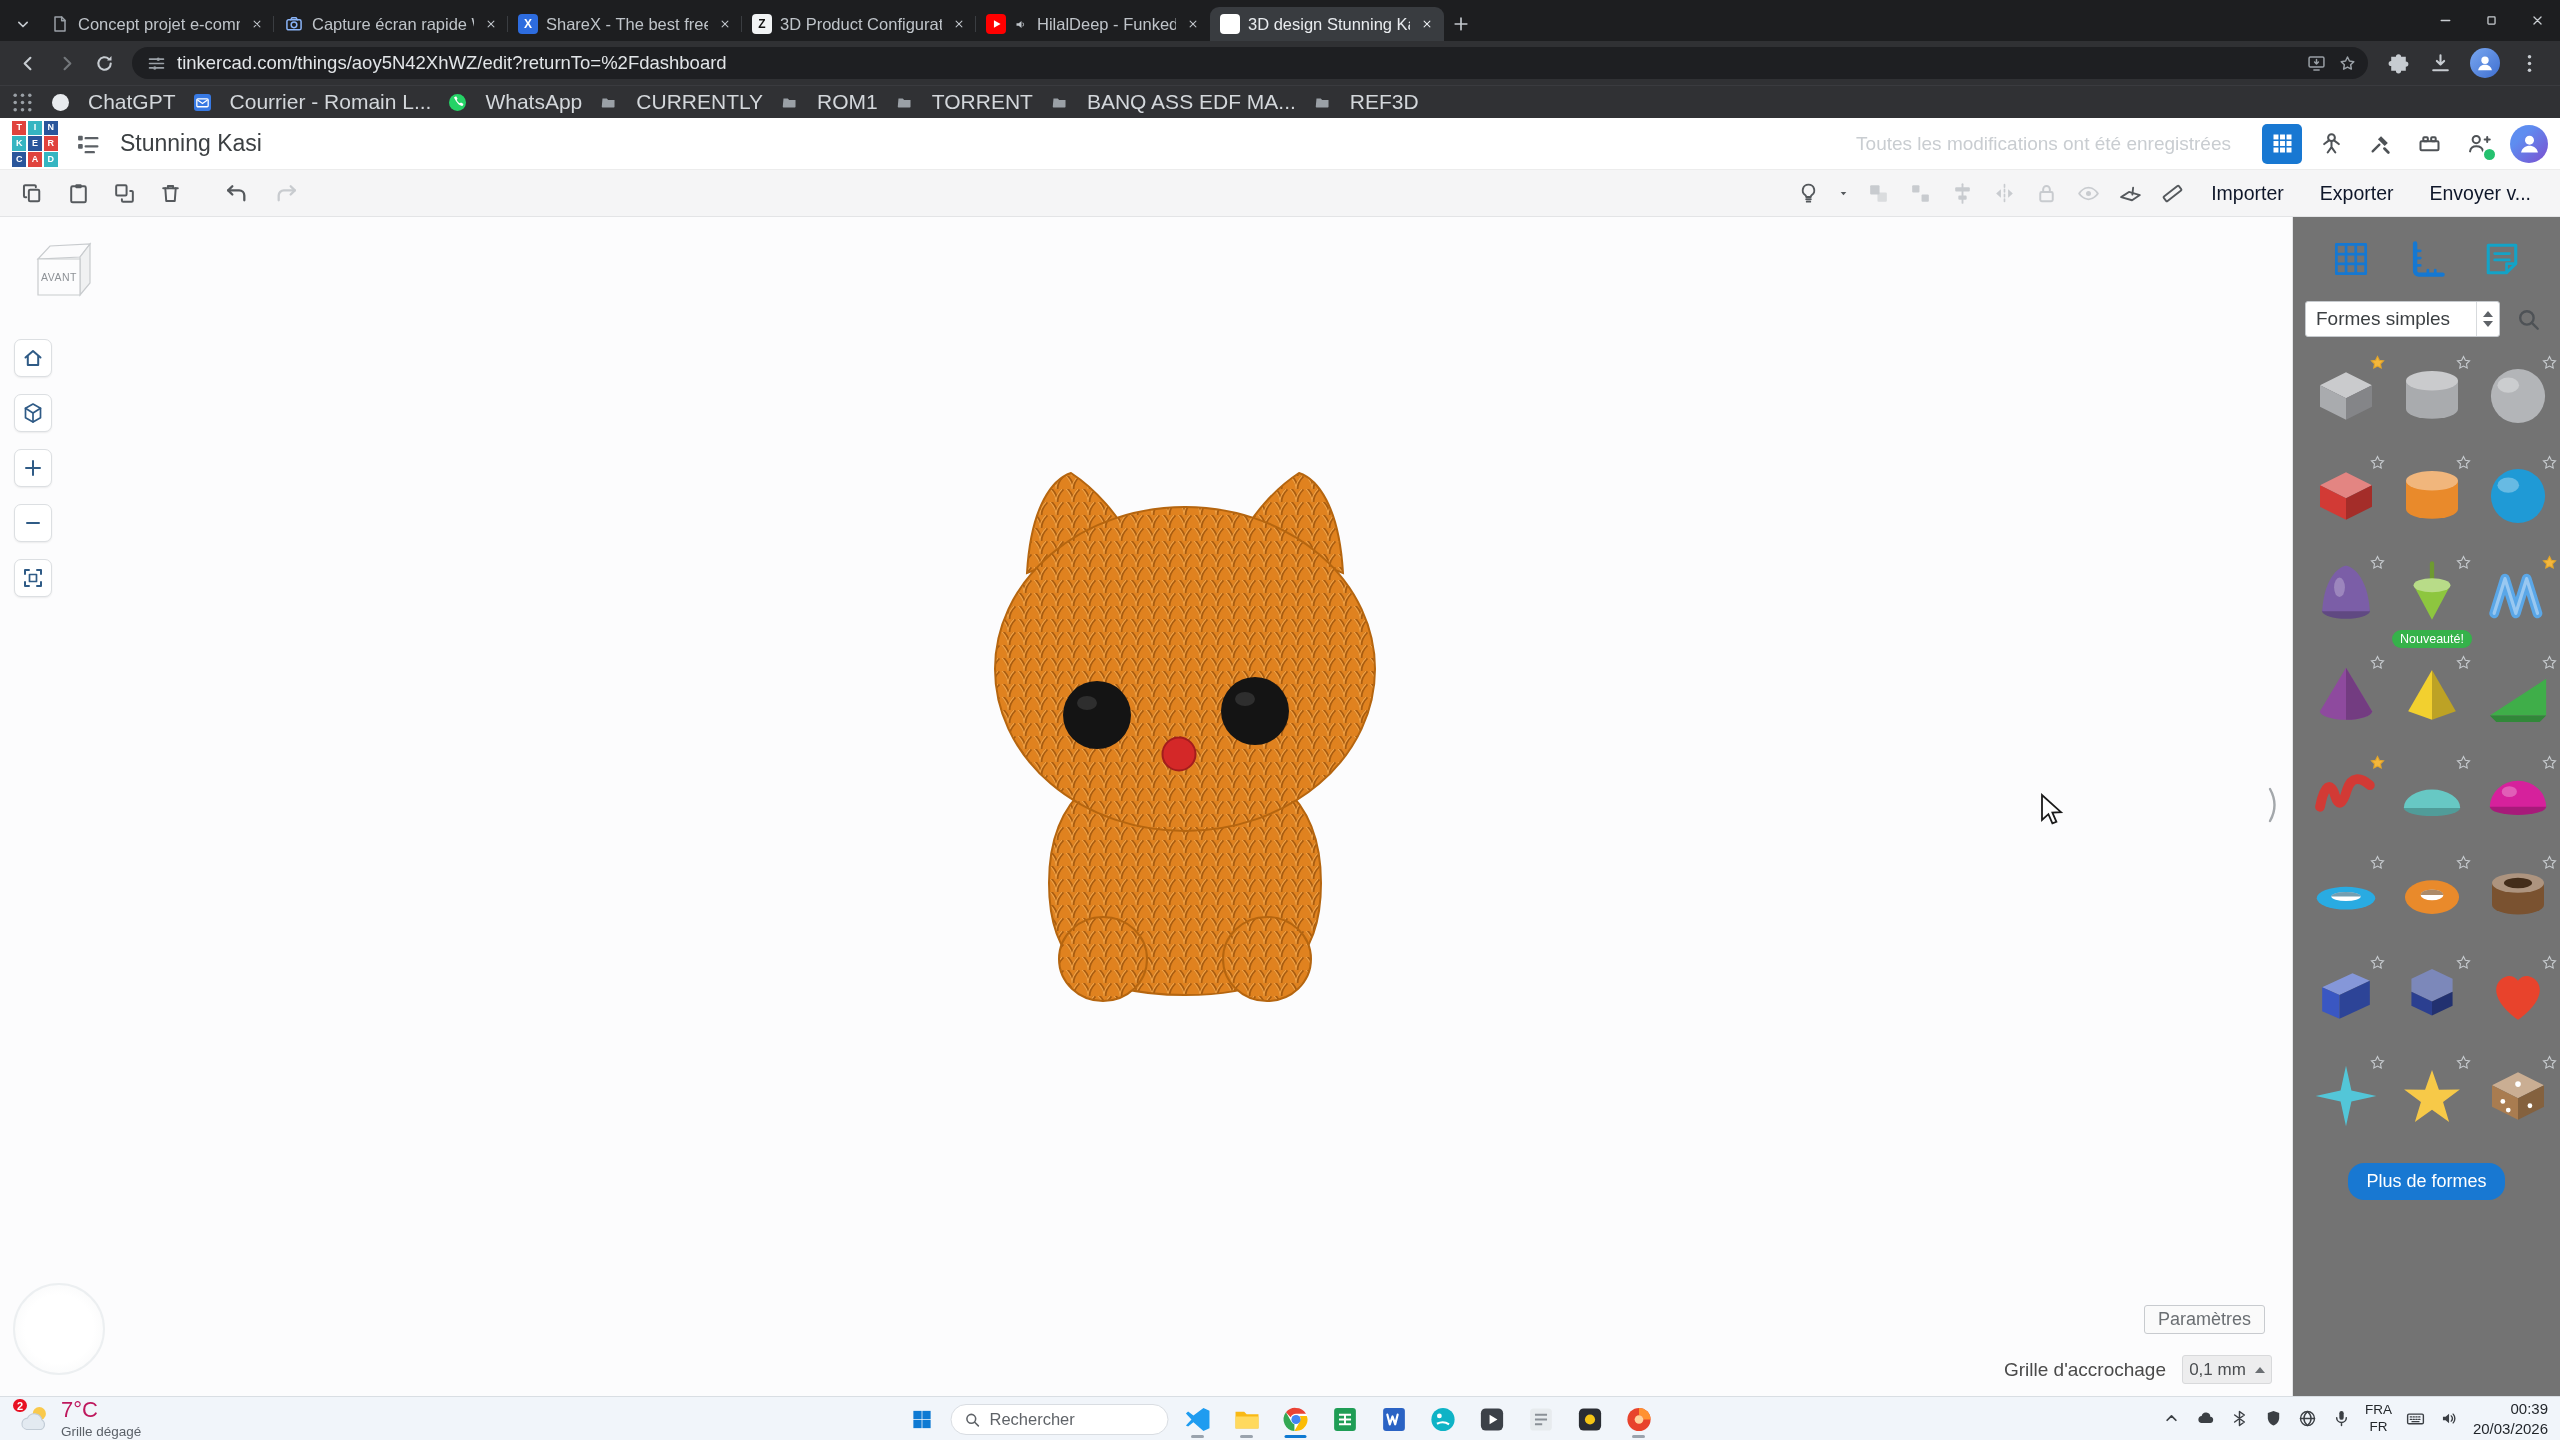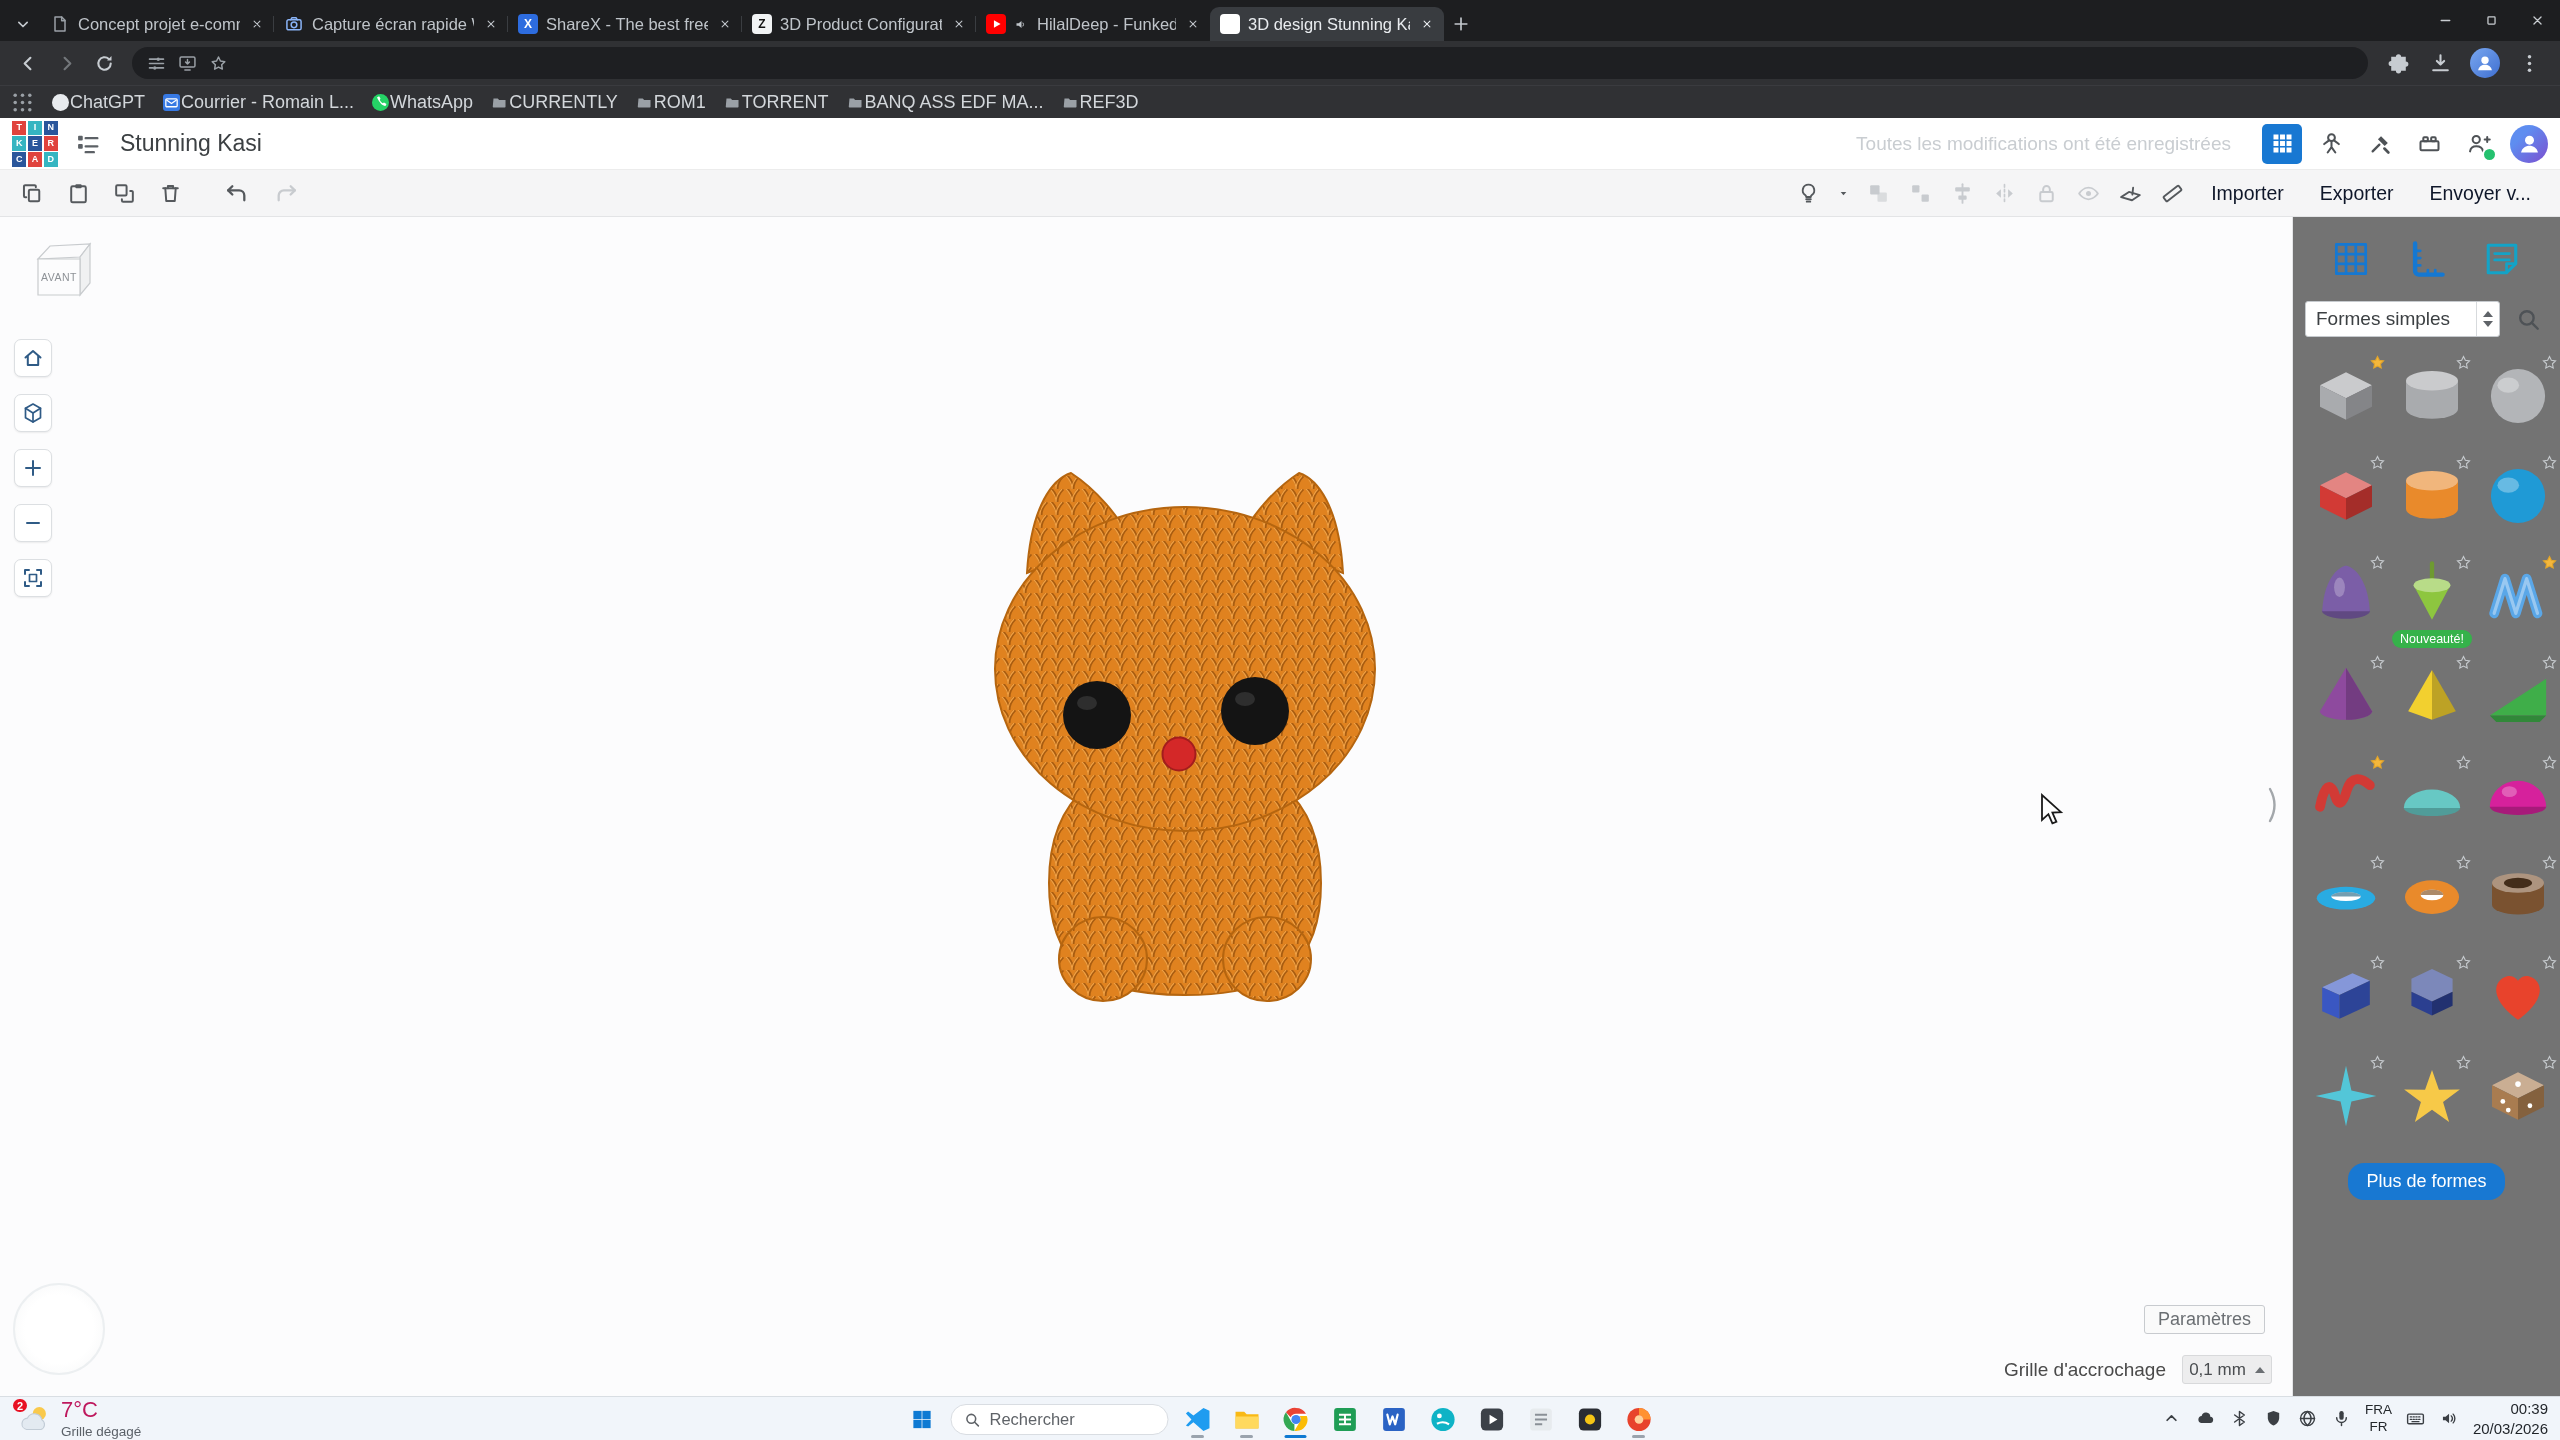--- a/index.html
+++ b/index.html
@@ -38,21 +38,21 @@
   #urlbar .u-ic{width:21px;height:21px;color:#9aa0a6;flex:none}
   #urltext{flex:1;color:#e2e5e8;font-size:18.5px;white-space:nowrap;overflow:hidden}
   #navright{display:flex;align-items:center;gap:17px;padding:0 8px;color:#c7ccd1}
   #navright .nr-ic{width:25px;height:25px}
   .avatar-sm{width:30px;height:30px;border-radius:50%;background:linear-gradient(135deg,#79a7f0,#3f6fd0);overflow:hidden;display:flex;align-items:center;justify-content:center}
   .avatar-sm .ic{width:22px;height:22px}
 
   
   #bookmarksbar{height:33px;background:#303134;border-top:1px solid #3a3b3f;display:flex;align-items:center;gap:4px;padding:0 10px}
   .apps-ic{width:25px;height:25px;color:#9aa0a6;margin-right:4px}
-  .bm{display:flex;align-items:center;gap:1px;color:#d3d7db;font-size:18px;padding:3px 9px;border-radius:6px;white-space:nowrap}
+  .bm{display:flex;align-items:center;gap:19px;color:#d3d7db;font-size:21px;padding:3px 9px;border-radius:6px;white-space:nowrap}
   .bm .bfv{width:17px;height:17px;border-radius:3px;flex:none;display:flex;align-items:center;justify-content:center}
   .bm .bfv svg{width:100%;height:100%}
 
   
   #tkheader{height:52px;background:#fff;border-bottom:1px solid #ececec;display:flex;align-items:center;padding:0 12px}
   #tklogo{width:46px;height:46px;display:grid;grid-template-columns:repeat(3,1fr);gap:1.5px;flex:none}
   #tklogo i{display:flex;align-items:center;justify-content:center;color:#fff;font:700 9px/1 "Liberation Sans",sans-serif;font-style:normal}
   #tklist{width:28px;height:28px;color:#5c6166;margin-left:16px}
   #tktitle{font-size:23px;color:#3c4043;margin-left:18px}
   #savestatus{margin-left:auto;color:#c9cdd1;font-size:19px;margin-right:22px}
@@ -296,20 +296,21 @@
         </span>
       </div>
     <div id="urlbar">
       <span class="u-ic ic">
           <svg viewBox="0 0 24 24" xmlns="http://www.w3.org/2000/svg">
             <path d="M4 7h8M16 7h4M4 17h4M12 17h8M4 12h16" stroke="currentColor" fill="none" stroke-linecap="round" stroke-linejoin="round" stroke-width="1.8"></path>
             <circle cx="14" cy="7" r="2" fill="currentColor"></circle>
             <circle cx="10" cy="17" r="2" fill="currentColor"></circle>
           </svg>
         </span>
+      <span id="urltext">tinkercad.com/things/aoy5N42XhWZ/edit?returnTo=%2Fdashboard</span>
       <span class="u-ic ic">
           <svg viewBox="0 0 24 24" xmlns="http://www.w3.org/2000/svg">
             <rect x="3.5" y="4.5" width="17" height="11.5" rx="1.5" stroke="currentColor" fill="none" stroke-linecap="round" stroke-linejoin="round" stroke-width="1.7"></rect>
             <path d="M12 7.5v5m0 0l-2.2-2.2M12 12.5l2.2-2.2" stroke="currentColor" fill="none" stroke-linecap="round" stroke-linejoin="round" stroke-width="1.7"></path>
             <path d="M9 19.5h6" stroke="currentColor" fill="none" stroke-linecap="round" stroke-linejoin="round" stroke-width="1.7"></path>
           </svg>
         </span>
       <span class="u-ic ic">
           <svg viewBox="0 0 24 24" xmlns="http://www.w3.org/2000/svg">
             <path d="M12 4.6l2.2 4.6 5 .7-3.6 3.5.8 5-4.4-2.3-4.4 2.3.8-5L4.8 9.9l5-.7z" stroke="currentColor" fill="none" stroke-linecap="round" stroke-linejoin="round" stroke-width="1.7"></path>

